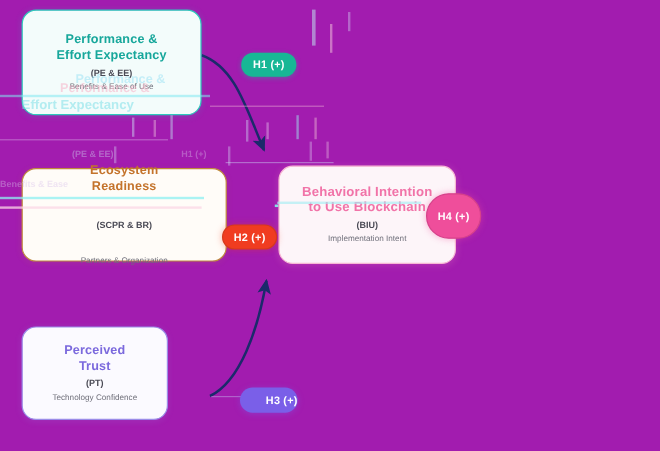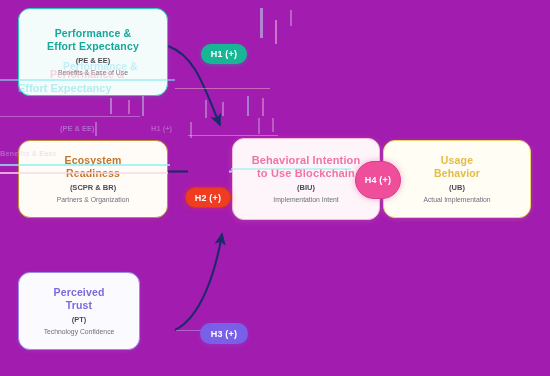--- a/index.html
+++ b/index.html
@@ -55,24 +55,25 @@
   
   #box-pe-ee {
     left: 18px; top: 8px; width: 150px; height: 88px;
     border-color: #2fc9bd;
     background: #f3fcfb;
     box-shadow: 0 1px 5px rgba(47,201,189,0.18);
   }
   #box-pe-ee .box-title { color: #17a79b; }
 
   #box-ecosystem {
-    left: 18px; top: 140px; width: 150px; height: 78px;
+    left: 18px; top: 140px; width: 171px; height: 78px;
     border-color: #c08b3e;
     background: #fffcf8;
     box-shadow: 0 1px 5px rgba(192,139,62,0.14);
+    gap: 18px;
   }
   #box-ecosystem .box-title { color: #c4732b; }
 
   #box-biu {
     left: 232px; top: 138px; width: 148px; height: 82px;
     border-color: #f7b9d4;
     background: #fdf5f9;
     box-shadow: 0 1px 6px rgba(247,146,190,0.22);
   }
   #box-biu .box-title { color: #f173a8; font-size: 11px; }
@@ -116,20 +117,21 @@
     left: 185px; top: 161px; width: 46px; height: 21px;
     background: #f03c20;
     border: 1.3px solid #d43a1c;
     box-shadow: 0 0 6px rgba(240,60,32,0.40);
     margin-top: 26px;
   }
   #pill-h3 {
     left: 200px; top: 323px; width: 48px; height: 21px;
     background: #7a5fe8;
     box-shadow: 0 1px 5px rgba(122,95,232,0.40);
+    justify-content: flex-end;
   }
   #pill-h4 {
     left: 355px; top: 161px; width: 46px; height: 38px;
     background: #ef4e9b;
     border: 1.3px solid #d6418a;
     box-shadow: 0 0 6px rgba(239,78,155,0.45);
   }
 
   
   #wires { position: absolute; left: 0; top: 0; width: 550px; height: 376px; z-index: 4; }
@@ -179,26 +181,20 @@
     <div class="box-desc">Partners &amp; Organization</div>
   </div>
 
   <div class="box" id="box-biu">
     <div class="box-title">Behavioral Intention
 to Use Blockchain</div>
     <div class="box-code">(BIU)</div>
     <div class="box-desc">Implementation Intent</div>
   </div>
 
-  <div class="box" id="box-ub">
-    <div class="box-title">Usage
-Behavior</div>
-    <div class="box-code">(UB)</div>
-    <div class="box-desc">Actual Implementation</div>
-  </div>
 
   <div class="box" id="box-pt">
     <div class="box-title">Perceived
 Trust</div>
     <div class="box-code">(PT)</div>
     <div class="box-desc">Technology Confidence</div>
   </div>
 
   <div class="pill" id="pill-h1">
     <span>H1 (+)</span>

